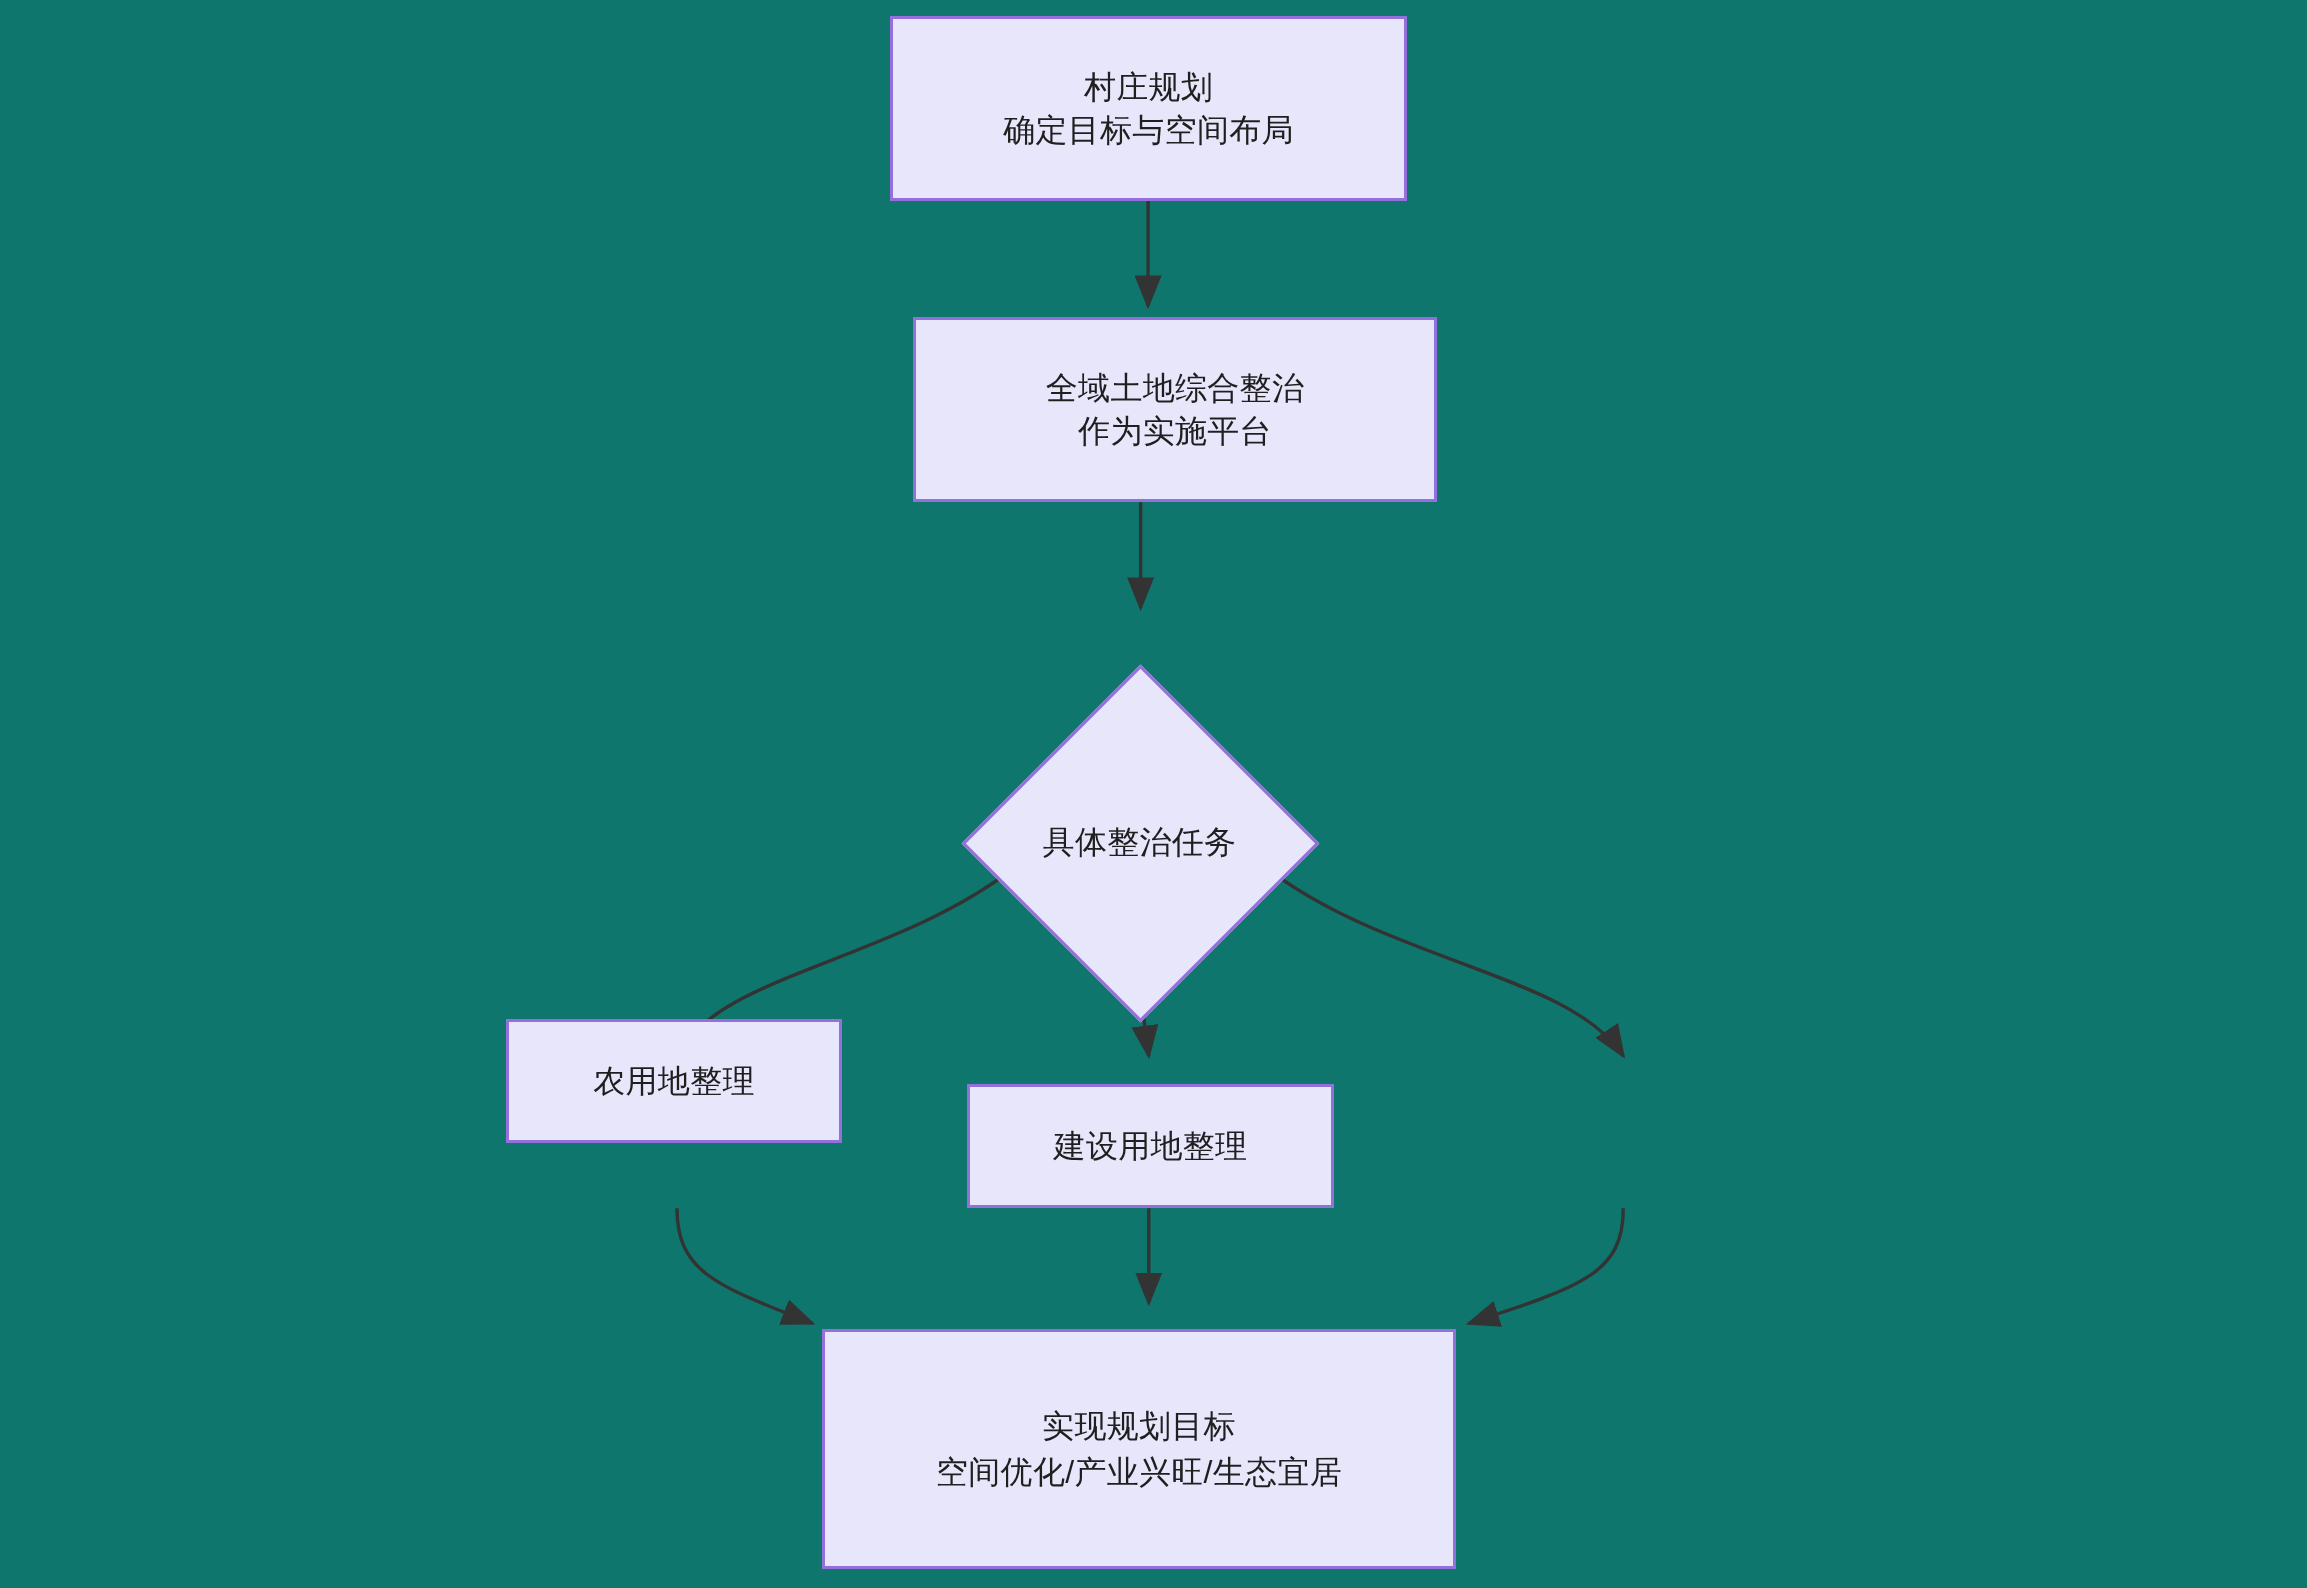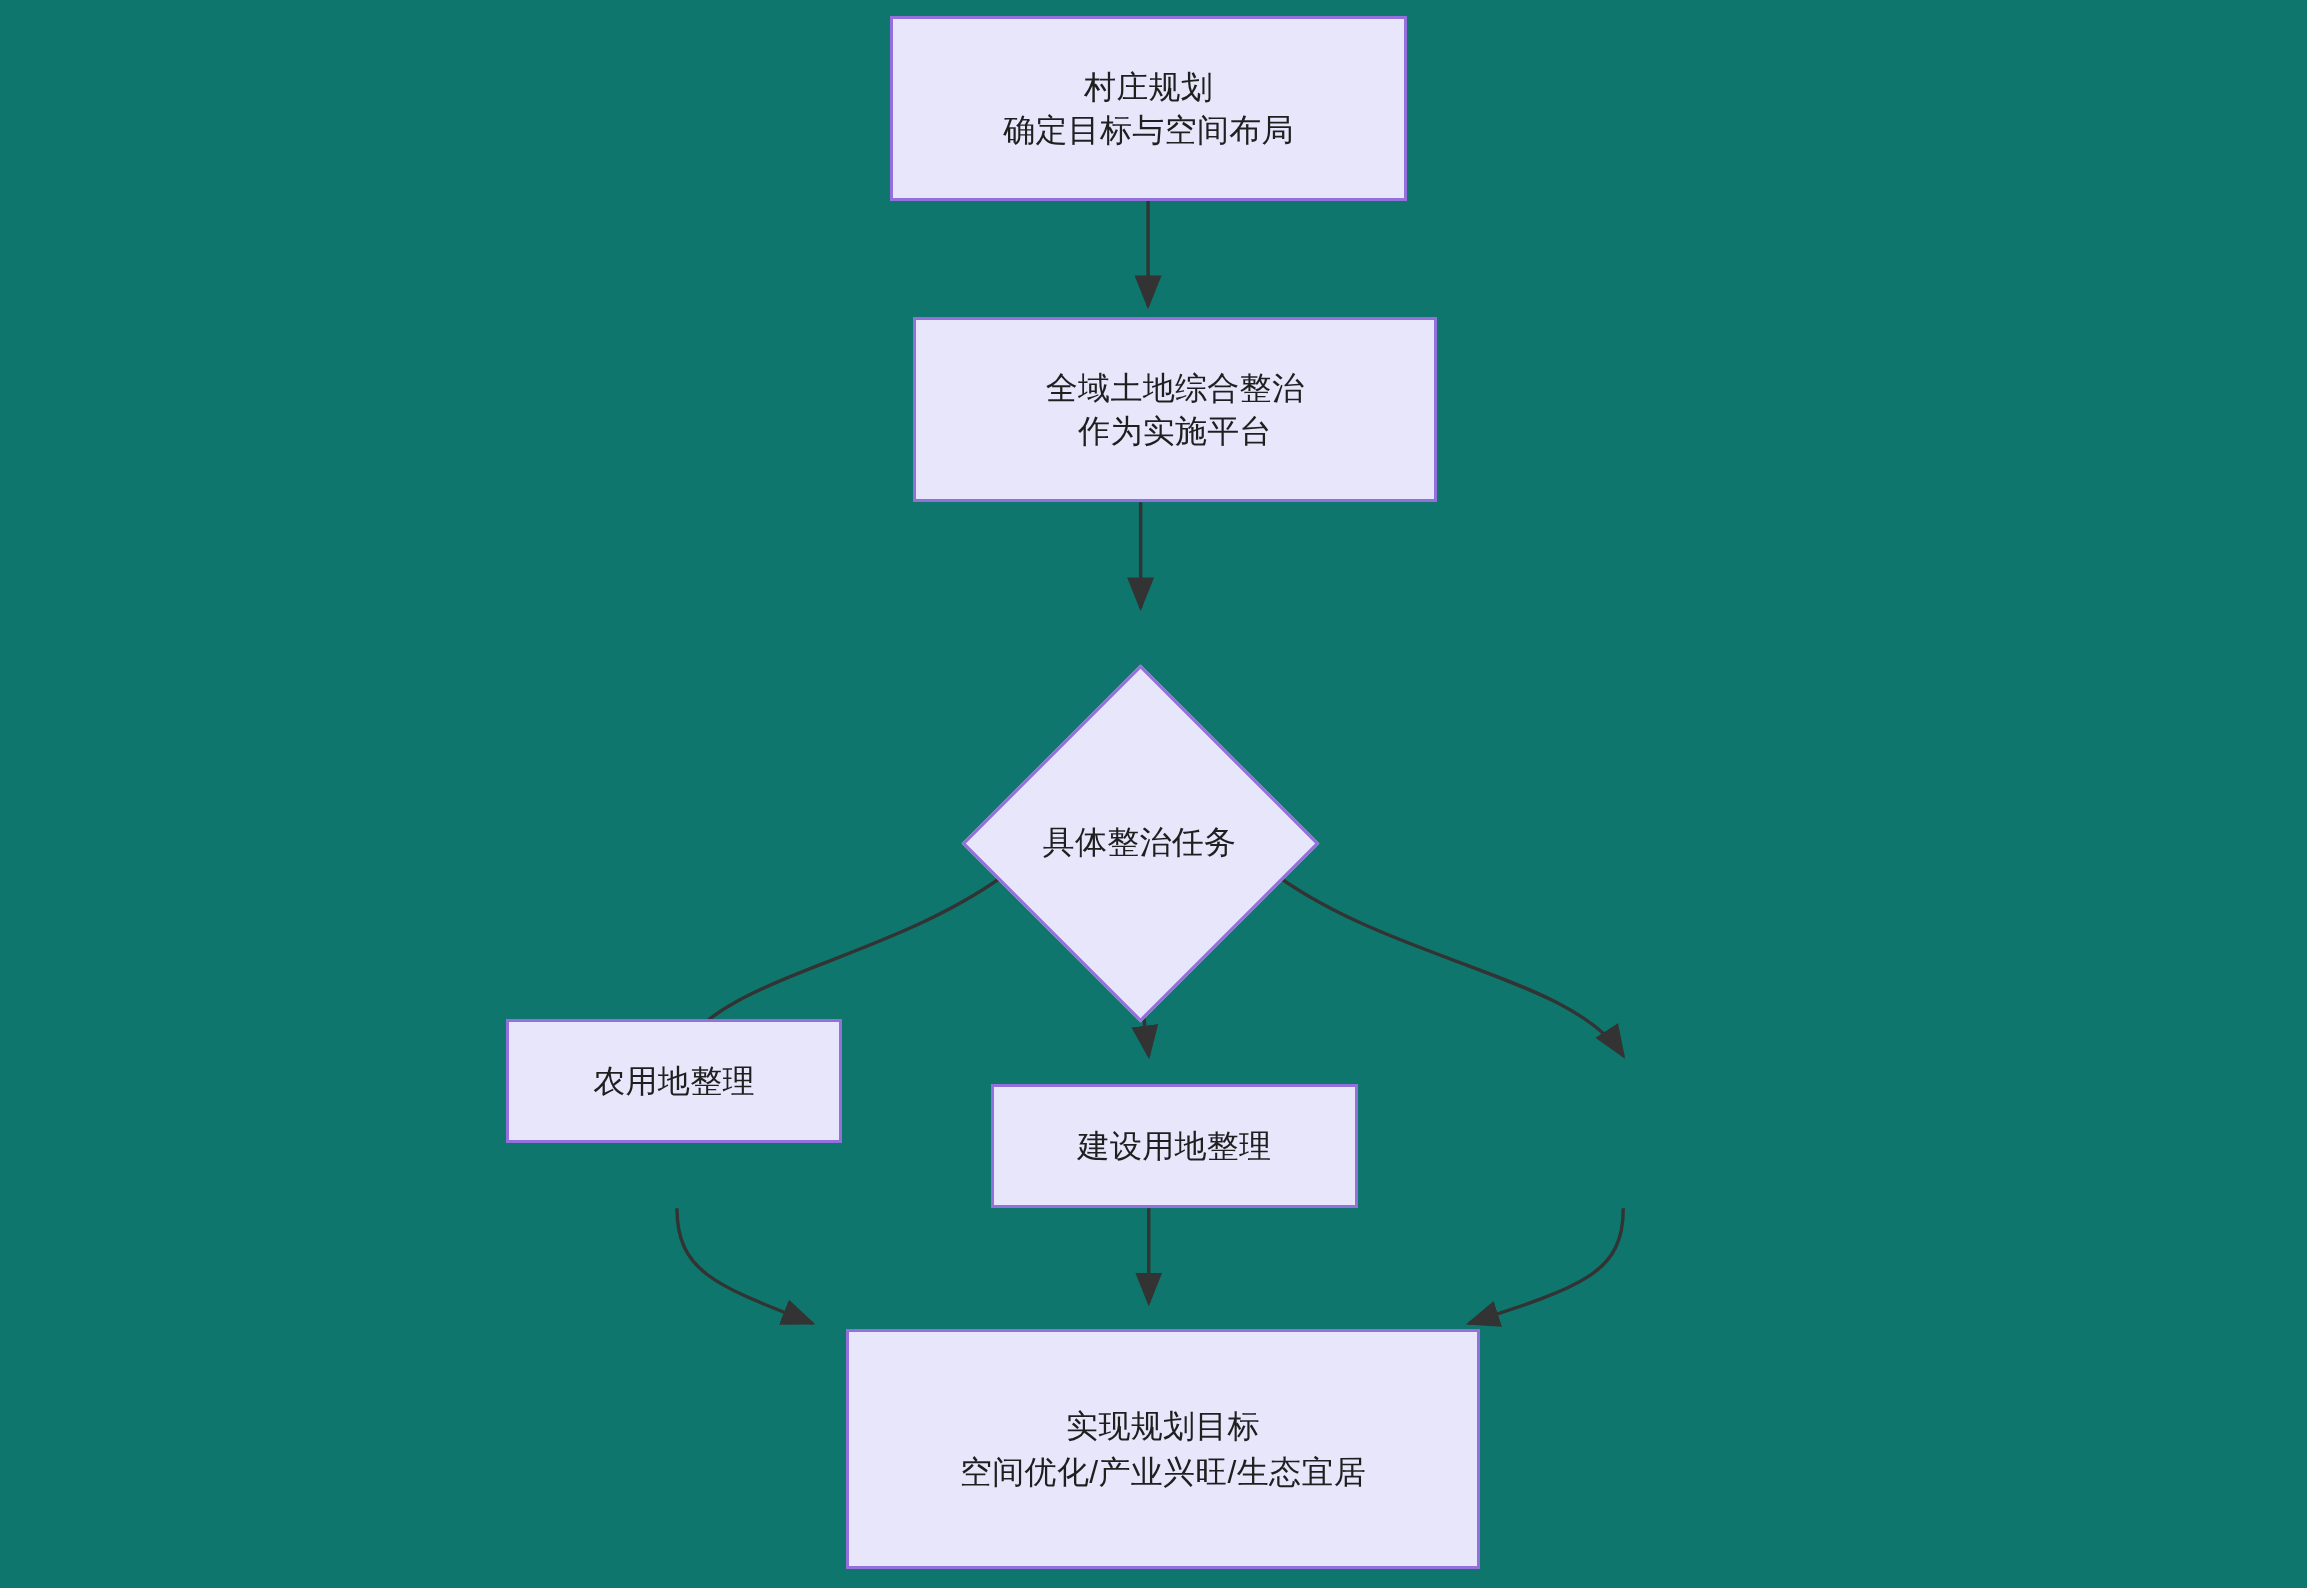--- a/index.html
+++ b/index.html
@@ -43,23 +43,23 @@
   }
   .node .label {
     display: block;
     white-space: pre-line;
     padding: 0 9.5px;
   }
   
   #node-plan      { left: 890px; top: 16.2px;   width: 517px; height: 185px; }
   #node-platform  { left: 913px; top: 317px;  width: 524px; height: 185px; }
   #node-farmland  { left: 506px;  top: 1019px; width: 336px; height: 124px; }
-  #node-construction { left: 967px; top: 1084px; width: 367px; height: 124px; margin-left: 24px; }
+  #node-construction { left: 967px; top: 1084px; width: 367px; height: 124px; }
   #node-ecology   { left: 1449px; top: 1084px; width: 372px; height: 124px; }
-  #node-goal      { left: 846px; top: 1329px; width: 634px; height: 240px; }
+  #node-goal      { left: 822px; top: 1329px; width: 634px; height: 240px; }
   #node-goal .label { line-height: 1.45; }
 
   
   #node-task {
     left: 961px;
     top: 664px;
     width: 357px;
     height: 357px;
     border: none;
     background: transparent;

